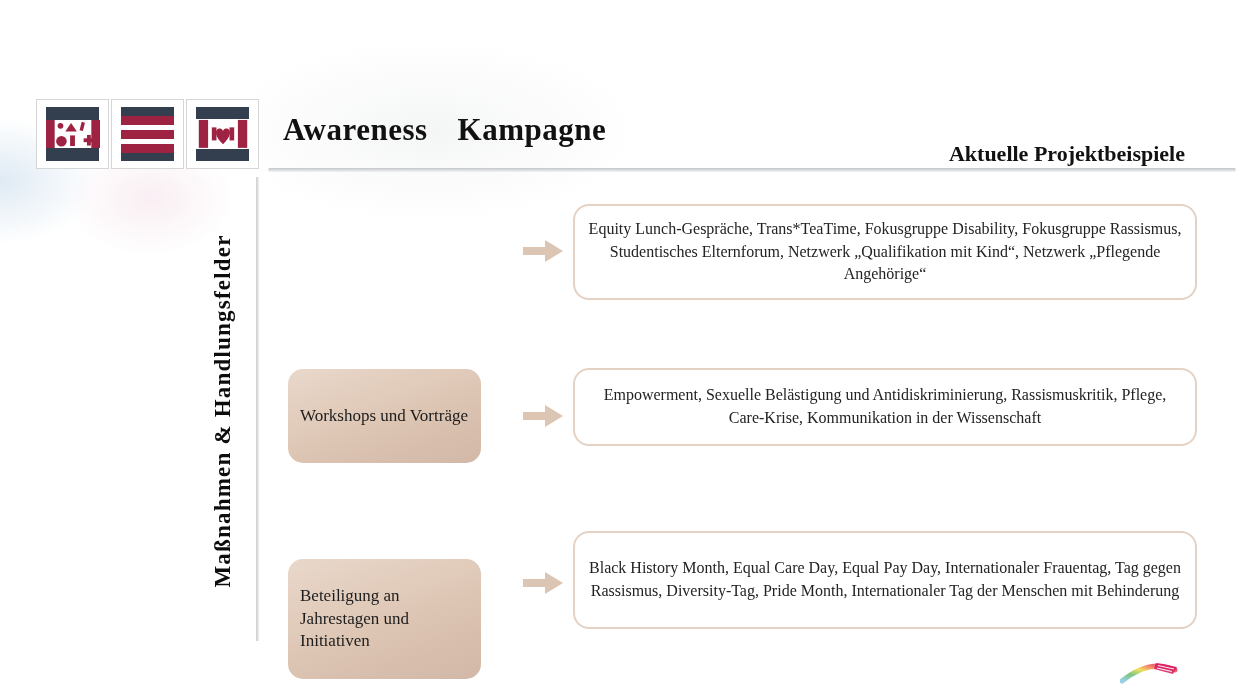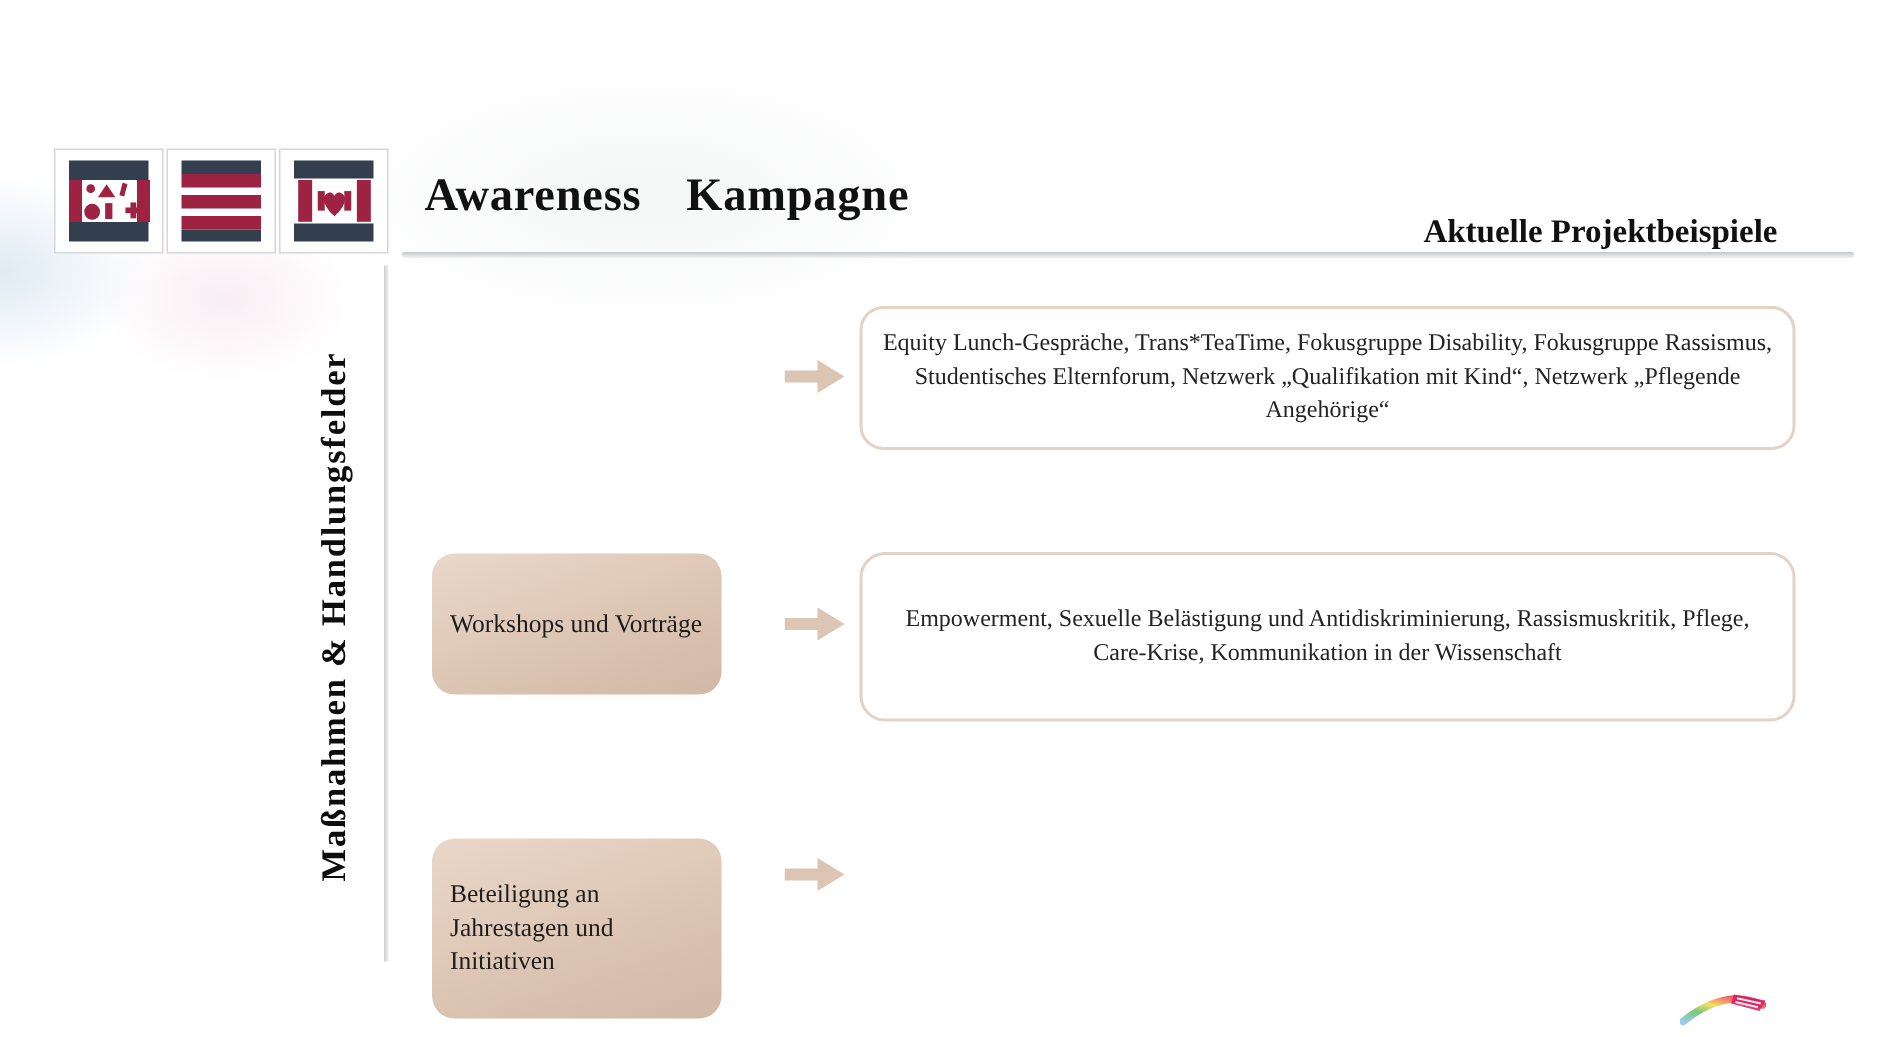--- a/index.html
+++ b/index.html
@@ -61,21 +61,21 @@
   .arrow.r1{top:229px;}
   .arrow.r2{top:394px;}
   .arrow.r3{top:561px;}
   .content{
     position:absolute;left:573px;width:624px;box-sizing:border-box;background:#fff;
     border:2px solid #e4d2c4;border-radius:16px;
     display:flex;align-items:center;justify-content:center;text-align:center;
     font-size:16px;line-height:1.42;color:#232323;padding:0 12px;
   }
   .content.r1{top:193px;height:96px;}
-  .content.r2{top:357px;height:113px;border-radius:17px;}
+  .content.r2{top:357px;height:78px;}
   .content.r3{top:520px;height:98px;}
   
   .swoosh{position:absolute;left:1120px;top:646px;}
 </style>
 </head>
 <body>
 
 <div class="slide">
 
   <div class="logo-row">
@@ -143,20 +143,23 @@
   <div class="content r2">
     <span>Empowerment, Sexuelle Belästigung und Antidiskriminierung, Rassismuskritik, Pflege, Care-Krise, Kommunikation in der Wissenschaft</span>
   </div>
 
   <div class="cat r3">
     <span>Beteiligung an Jahrestagen und Initiativen</span>
   </div>
   <svg class="arrow r3" viewBox="0 0 40 22">
     <path d="M0 7 H22 V0 L40 11 L22 22 V15 H0 Z" fill="#dcc5b3"></path>
   </svg>
+  <div class="content r3">
+    <span>Black History Month, Equal Care Day, Equal Pay Day, Internationaler Frauentag, Tag gegen Rassismus, Diversity-Tag, Pride Month, Internationaler Tag der Menschen mit Behinderung</span>
+  </div>
 
   <svg class="swoosh" width="62" height="30" viewBox="0 0 62 30">
     <defs>
       <linearGradient id="rg" x1="0" y1="1" x2="1" y2="0">
         <stop offset="0" stop-color="#8ec9e8"></stop>
         <stop offset="0.3" stop-color="#6fbf73"></stop>
         <stop offset="0.55" stop-color="#f0dd4e"></stop>
         <stop offset="0.78" stop-color="#ef6a5e"></stop>
         <stop offset="1" stop-color="#d81b60"></stop>
       </linearGradient>

